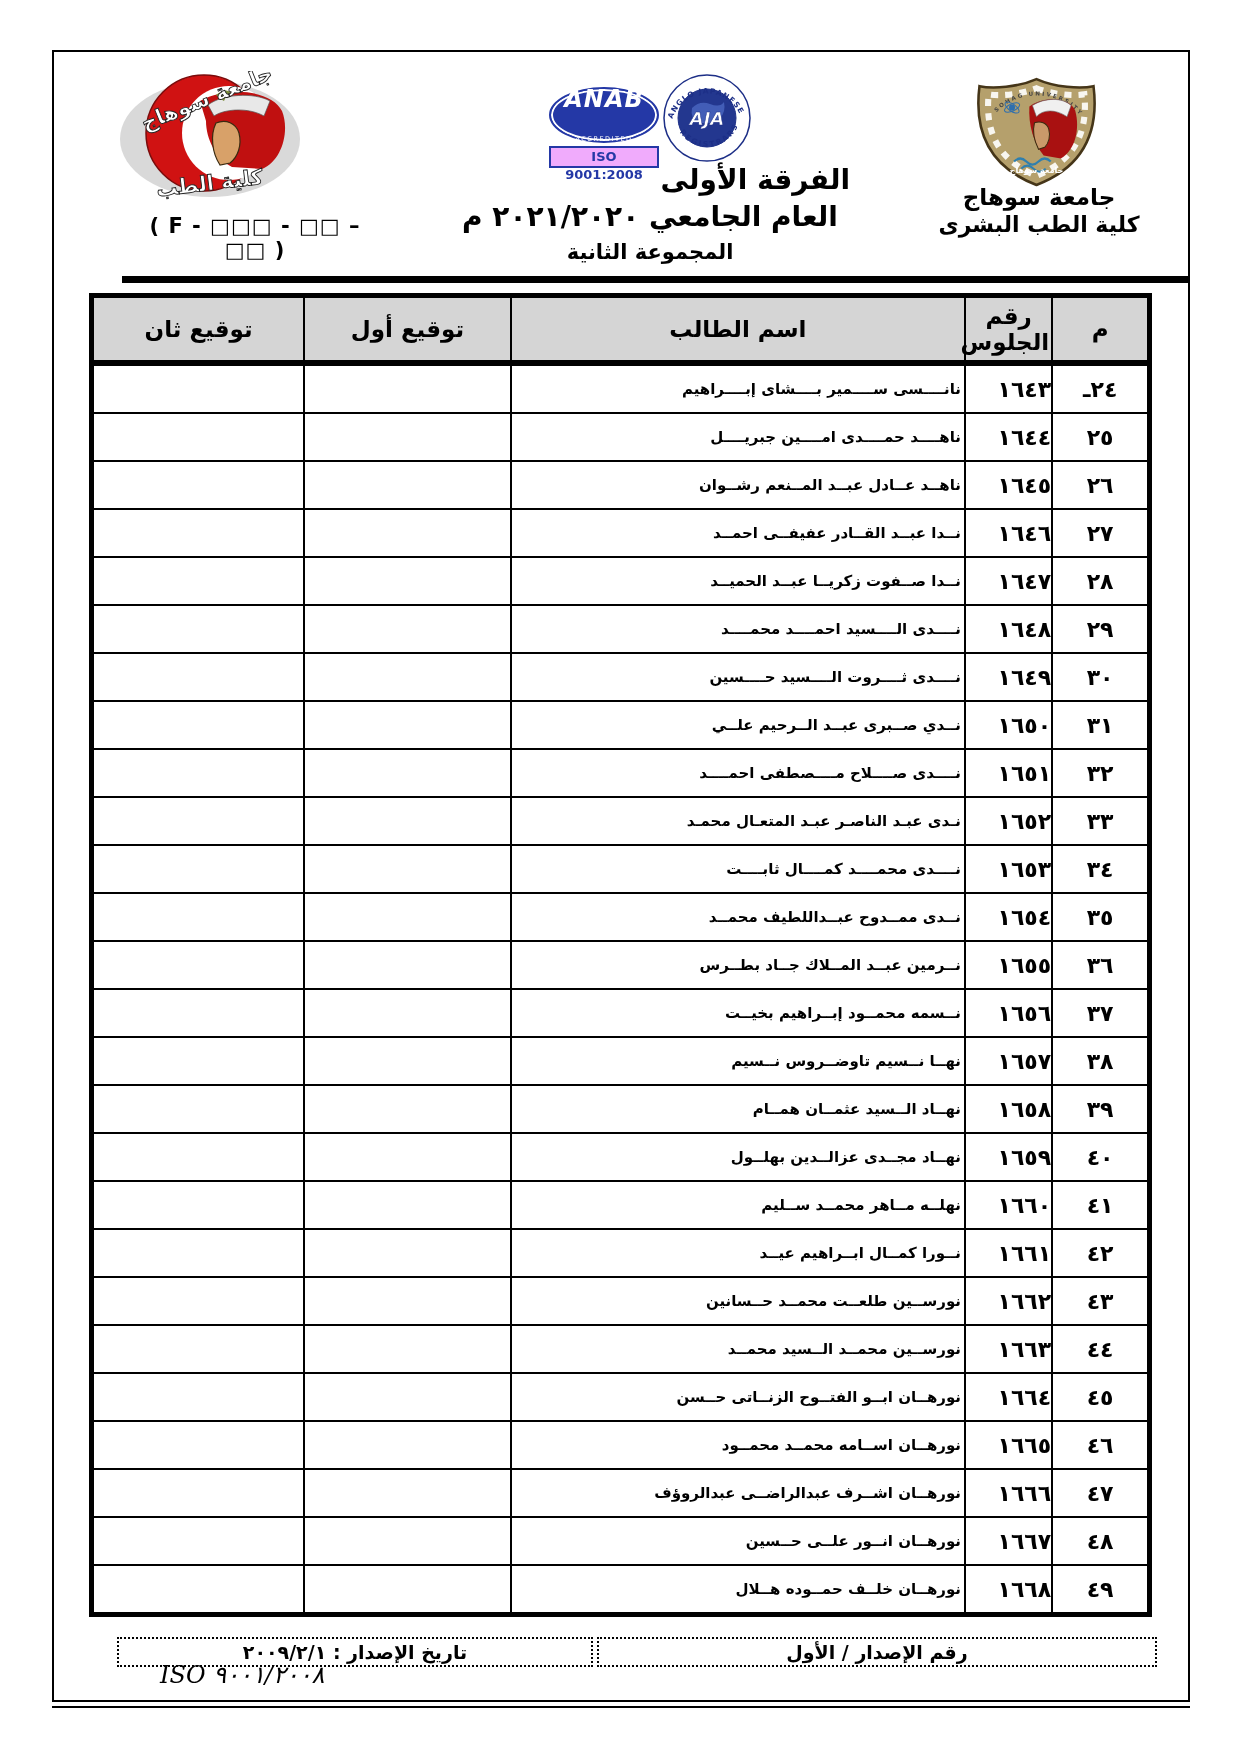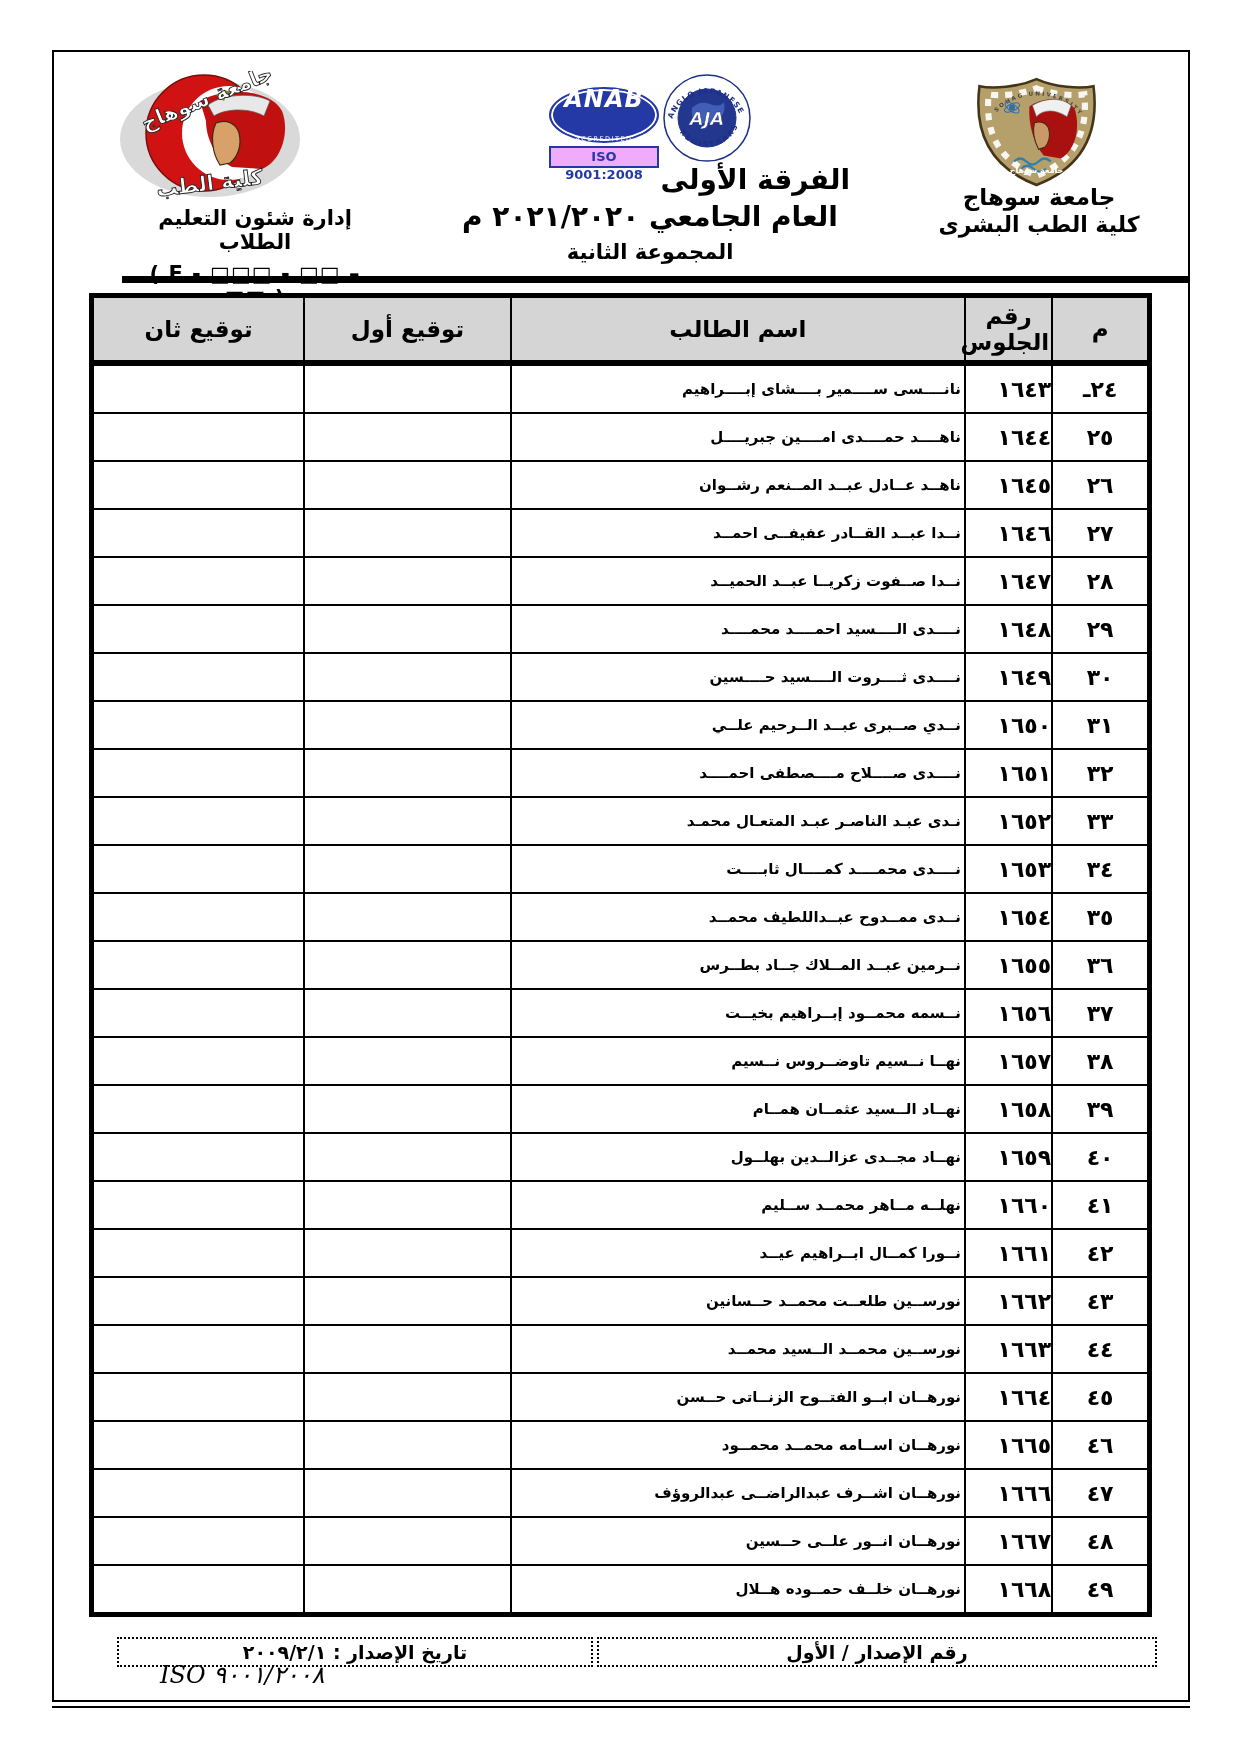--- a/index.html
+++ b/index.html
@@ -132,21 +132,20 @@
   <circle cx="92" cy="62" r="58" fill="#d01212" stroke="#7a0b0b" stroke-width="1.5"></circle>
   <circle cx="117" cy="62" r="47" fill="#fff"></circle>
   <path d="M88,30 C118,14 160,20 170,40 C178,60 170,90 150,98 L120,96 C104,88 94,68 94,50 Z" fill="#c01010"></path>
   <path d="M96,34 C110,23 142,21 158,30 L152,45 C136,36 112,38 102,45 Z" fill="#e8e8e8" stroke="#555" stroke-width="0.7"></path>
   <path d="M104,24 q10,-8 16,-2 q-6,2 -8,8 q-4,-2 -8,-6 Z" fill="#7a8c3a"></path>
   <path d="M104,52 C114,48 124,52 127,62 C130,74 126,86 118,92 L108,94 C100,82 98,64 104,52 Z" fill="#d8a169" stroke="#3a2a10" stroke-width="1.2"></path>
   <text x="26" y="44" font-size="21" font-weight="bold" fill="#fff" stroke="#222" stroke-width="0.9" transform="rotate(-22 70 34)">جامعة سوهاج</text>
   <text x="44" y="119" font-size="21" font-weight="bold" fill="#fff" stroke="#222" stroke-width="0.9" transform="rotate(-7 100 112)">كلية الطب</text>
 </svg>
 <div class="abs hdr-left-text">
-  <div class="dept">إدارة شئون التعليم الطلاب</div>
   <div class="code">( F - □□□ - □□ – □□ )</div>
 </div>
 
 <div class="abs thick-rule"></div>
 
 <table class="roster">
   <colgroup>
     <col style="width:97px">
       <col style="width:87px">
       <col style="width:453px">

